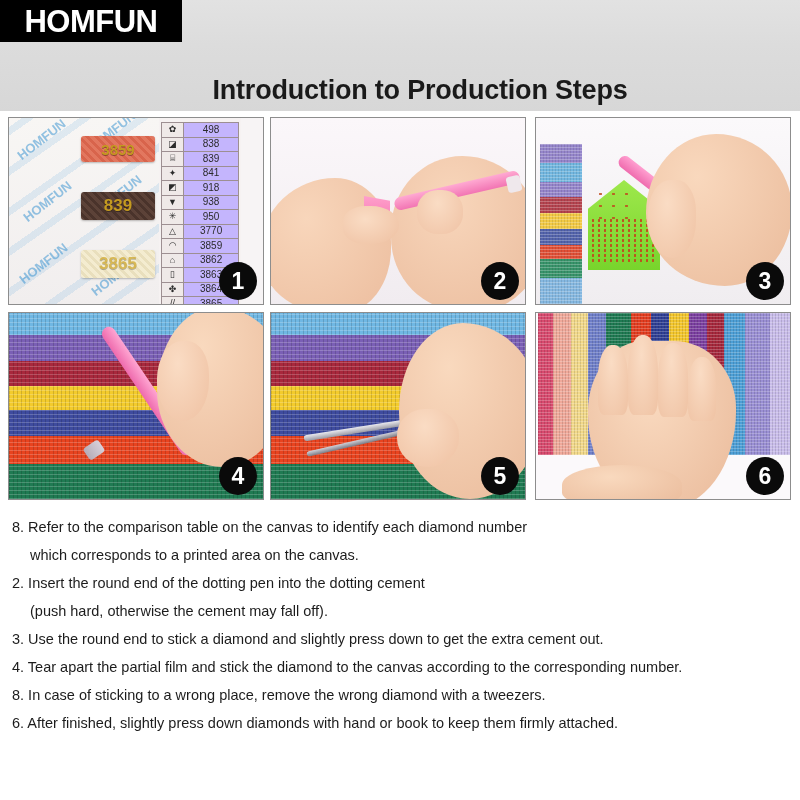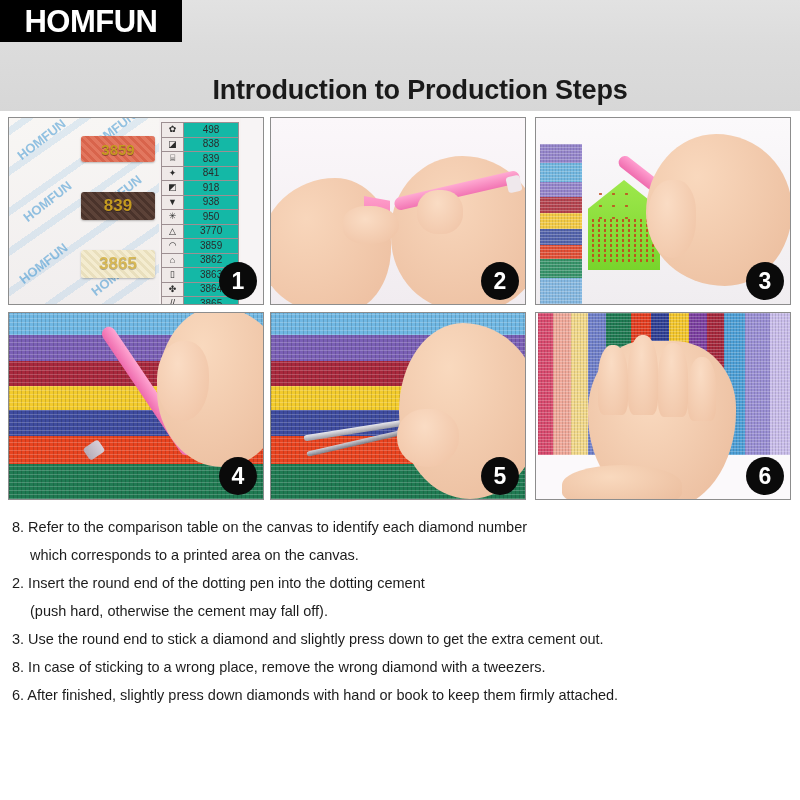--- a/index.html
+++ b/index.html
@@ -112,21 +112,21 @@
   }
   .codetable td{
     border:1px solid #9d8f92;
     height:13.5px;padding:0;
     font-size:9.5px;color:#2b2b2b;
     font-family:"Liberation Sans", sans-serif;
     text-align:center;vertical-align:middle;
     line-height:1;
   }
   .codetable td.sym{width:22px;background:#efe9e8;font-size:9px;}
-  .codetable td.num{width:56px;background:#14b8a6;font-size:10px;}
+  .codetable td.num{width:56px;background:#c4b5fd;font-size:10px;}
   .p1-right{
     position:absolute;left:232px;top:0;width:24px;height:100%;
     background:#f7f4f5;
   }
 
   
   .p2-bg{position:absolute;inset:0;background:linear-gradient(180deg,#fbf7fa,#f1ecf0);}
   .hand{position:absolute;background:#f3c9ac;border-radius:50%;}
   .p2 .h-left{
     left:-10px;top:60px;width:130px;height:135px;
@@ -481,15 +481,16 @@
     <div class="badge">6</div>
   </div>
 </div>
 
 <div class="instructions">
   <div class="ins-line">8. Refer to the comparison table on the canvas to identify each diamond number</div>
   <div class="ins-line cont">which corresponds to a printed area on the canvas.</div>
   <div class="ins-line">2. Insert the round end of the dotting pen into the dotting cement</div>
   <div class="ins-line cont">(push hard, otherwise the cement may fall off).</div>
   <div class="ins-line">3. Use the round end to stick a diamond and slightly press down to get the extra cement out.</div>
+  <div class="ins-line">4. Tear apart the partial film and stick the diamond to the canvas according to the corresponding number.</div>
   <div class="ins-line">8. In case of sticking to a wrong place, remove the wrong diamond with a tweezers.</div>
   <div class="ins-line">6. After finished, slightly press down diamonds with hand or book to keep them firmly attached.</div>
 </div>
 
 </body></html>

